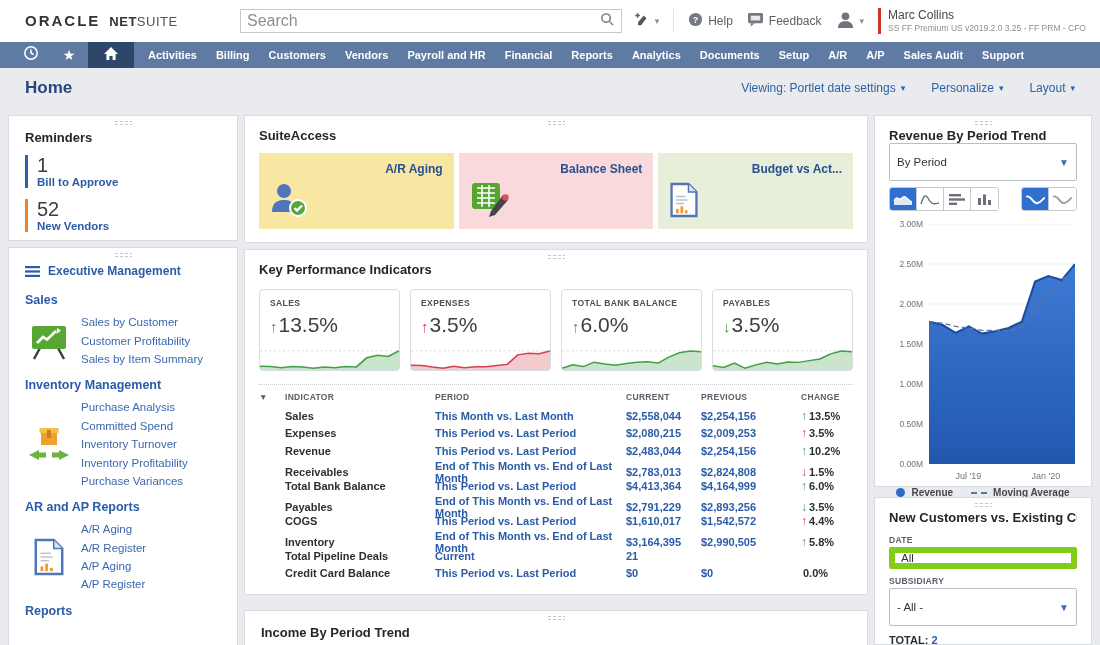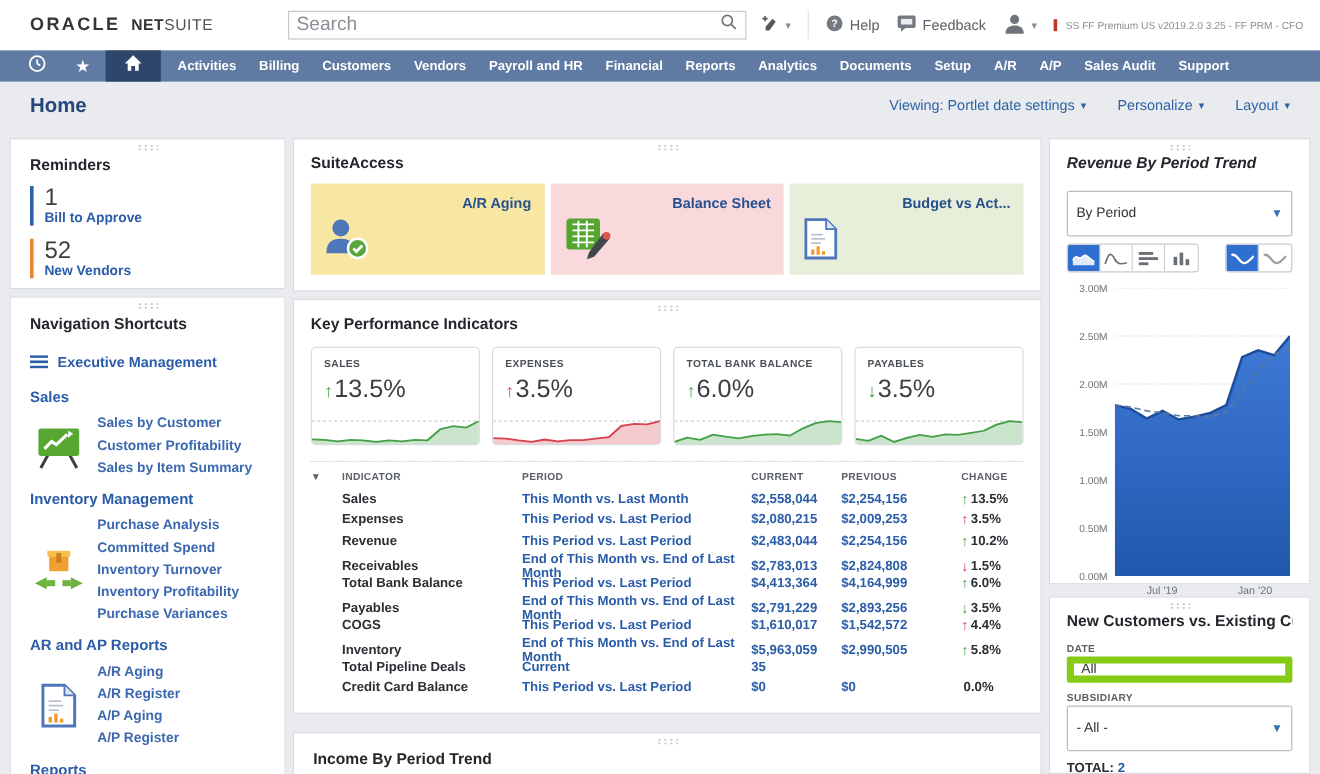--- a/index.html
+++ b/index.html
@@ -51,21 +51,21 @@
   
   .rem{height:126px;padding:14px 16px;margin-bottom:6px;}
   .rem .card-title{margin-bottom:10px;}
   .rem-item{border-left:3px solid #2e62a8;padding-left:9px;margin-bottom:11px;}
   .rem-count{font-size:20px;color:#3c4043;line-height:1.05;}
   .rem-label{font-size:11.5px;font-weight:bold;color:#2a5ca8;cursor:pointer;}
 
   
   .sc{height:540px;padding:14px 16px;}
   .sc .card-title{margin-bottom:16px;}
-  .sc a{color:#3b68af;font-size:11.5px;text-decoration:none;cursor:pointer;display:block;line-height:1.6;font-weight:bold;}
+  .sc a{color:#3b68af;font-size:11.5px;text-decoration:none;cursor:pointer;display:block;line-height:1.6;}
   .sc-exec{display:flex;align-items:center;gap:8px;margin-bottom:12px;}
   .sc-exec a{font-weight:bold;font-size:12px;color:#2a5ca8;}
   .sc-head{font-size:12.5px;font-weight:bold;color:#2a5ca8;margin:10px 0 6px;cursor:pointer;}
   .sc-row{display:flex;align-items:center;gap:8px;margin-bottom:4px;}
   .sc-icn{width:48px;flex:none;display:flex;justify-content:center;}
   .sc-links{flex:1;}
   .sc-links.indent{margin-left:0;}
 
   
   .sa{height:128px;padding:12px 14px;margin-bottom:6px;}
@@ -95,21 +95,21 @@
   .t-ind{font-size:11px;font-weight:bold;color:#2b2e33;}
   .t-per,.t-cur,.t-prev{font-size:11px;font-weight:bold;color:#2a5ca8;cursor:pointer;}
   .t-chg{display:flex;align-items:center;gap:2px;font-size:11px;font-weight:bold;color:#2b2e33;}
   .t-arrow{font-size:12px;font-weight:bold;}
 
   
   .inc{height:80px;padding:14px 16px;}
 
   
   .rev{height:372px;padding:12px 14px;margin-bottom:10px;}
-  .rev .card-title{margin-bottom:16px;font-style:italic;}
+  .rev .card-title{margin-bottom:0;}
   .selbox{height:38px;border:1px solid #b9bec6;border-radius:2px;display:flex;align-items:center;justify-content:space-between;padding:0 7px;font-size:11.5px;color:#333;cursor:pointer;background:#fff;}
   .selbox .caret{color:#3b6fb6;font-size:10px;}
   .rev-toggles{display:flex;justify-content:space-between;margin-top:6px;}
   .tgl-group{display:flex;border:1px solid #c6cacf;border-radius:3px;overflow:hidden;}
   .tgl{width:27px;height:22px;display:flex;align-items:center;justify-content:center;background:#fff;border-right:1px solid #c6cacf;cursor:pointer;}
   .tgl:last-child{border-right:none;}
   .tgl.sel{background:#2f6fd0;}
   .rev-chart{position:relative;height:264px;margin-top:8px;}
   .rev-plot{position:absolute;left:40px;top:5px;right:2px;height:240px;}
   .rev-plot svg{width:100%;height:100%;display:block;}
@@ -183,20 +183,21 @@
     <div class="hdr-item">
       <span>
         <svg width="19" height="19" viewBox="0 0 20 20">
             <circle cx="10" cy="6.5" r="4" fill="#6f747a"></circle>
             <path d="M2 19 C2 13.5 6 11.8 10 11.8 C14 11.8 18 13.5 18 19 Z" fill="#6f747a"></path>
           </svg>
       </span>
       <span class="caret">▾</span>
     </div>
     <div class="user-block">
+      <span class="user-name">Marc Collins</span>
       <span class="user-role">SS FF Premium US v2019.2.0 3.25 - FF PRM - CFO</span>
     </div>
   </div>
 </div>
 
 <div class="nav">
   <div class="nav-iconbtn" style="margin-left:12px;">
     <span>
       <svg width="16" height="16" viewBox="0 0 16 16">
           <circle cx="8" cy="8" r="6.2" fill="none" stroke="#fff" stroke-width="1.5"></circle>
@@ -259,21 +260,20 @@
       <div class="rem-label">Bill to Approve</div>
     </div>
     <div class="rem-item" style="border-left-color: rgb(232, 135, 46);">
       <div class="rem-count">52</div>
       <div class="rem-label">New Vendors</div>
     </div>
   </div>
 
   <div class="card sc">
     <div class="drag"></div>
-    <div class="card-title">Navigation Shortcuts</div>
     <div class="sc-exec">
       <span>
         <svg width="15" height="11" viewBox="0 0 15 11">
             <rect width="15" height="2.2" fill="#2a5ca8"></rect>
             <rect y="4.4" width="15" height="2.2" fill="#2a5ca8"></rect>
             <rect y="8.8" width="15" height="2.2" fill="#2a5ca8"></rect>
           </svg>
       </span>
       <a>Executive Management</a>
     </div>
@@ -523,32 +523,32 @@
           <span class="t-prev">$1,542,572</span>
           <span class="t-chg">
             <span class="t-arrow" style="color: rgb(213, 66, 78);">↑</span>
             <span>4.4%</span>
           </span>
         </div>
       <div class="trow">
           <span></span>
           <span class="t-ind">Inventory</span>
           <span class="t-per">End of This Month vs. End of Last Month</span>
-          <span class="t-cur">$5,963,059</span>
+          <span class="t-cur">$3,164,395</span>
           <span class="t-prev">$2,990,505</span>
           <span class="t-chg">
             <span class="t-arrow" style="color: rgb(67, 160, 71);">↑</span>
             <span>5.8%</span>
           </span>
         </div>
       <div class="trow">
           <span></span>
           <span class="t-ind">Total Pipeline Deals</span>
           <span class="t-per">Current</span>
-          <span class="t-cur">35</span>
+          <span class="t-cur">21</span>
           <span class="t-prev"></span>
           <span class="t-chg">
             <span class="t-arrow"></span>
             <span></span>
           </span>
         </div>
       <div class="trow">
           <span></span>
           <span class="t-ind">Credit Card Balance</span>
           <span class="t-per">This Period vs. Last Period</span>

